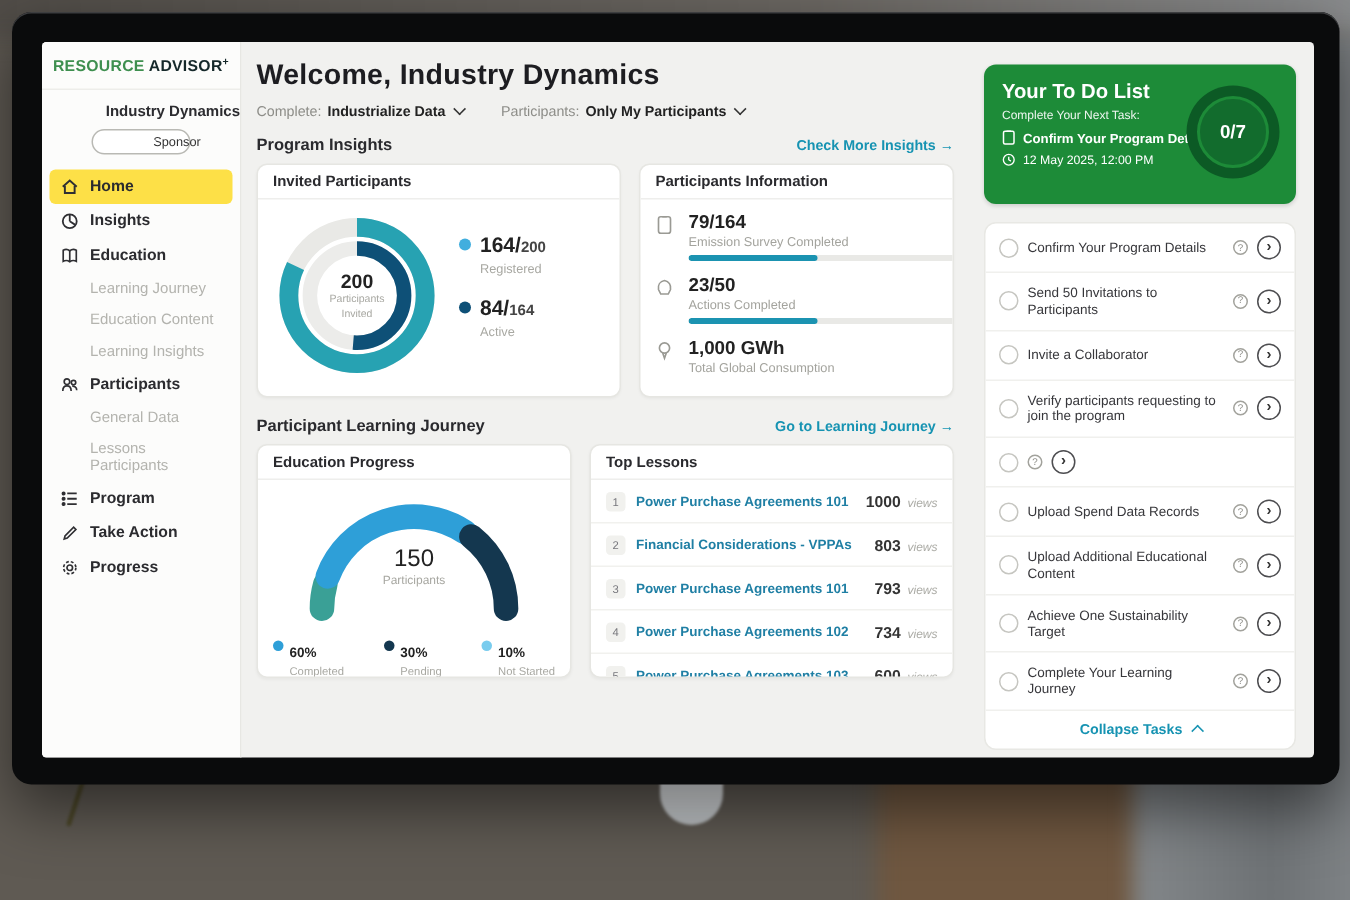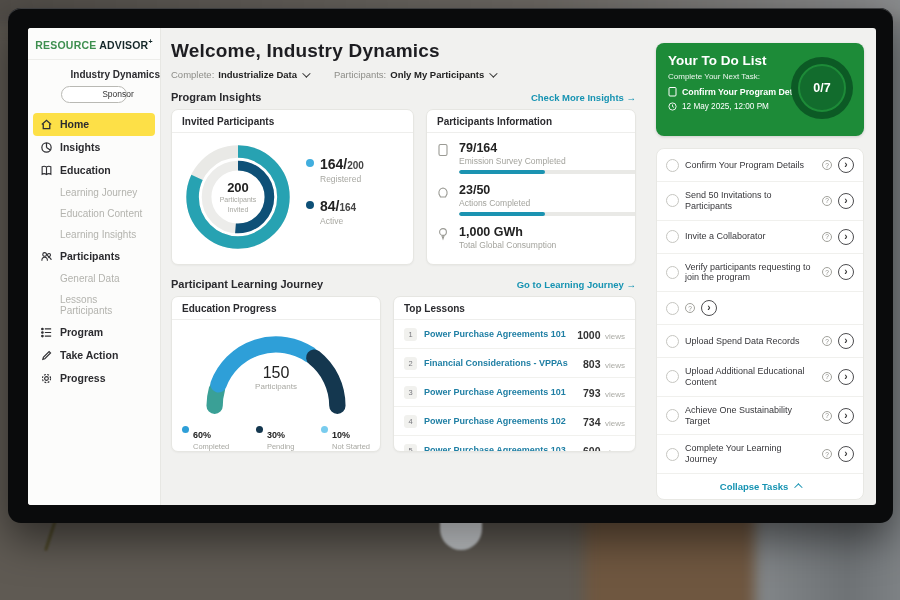--- a/index.html
+++ b/index.html
@@ -76,21 +76,21 @@
   .gauge-leg .gd { width:7px; height:7px; border-radius:50%; margin-top:2px; }
   .gauge-leg .gp { font-size:9px; font-weight:bold; color:#222; }
   .gauge-leg .gt { font-size:7.5px; color:#a8a8a2; }
 
   .card-lessons { flex:1; height:156px; }
   .lesson { display:flex; align-items:center; gap:7px; padding:5px 10px; border-bottom:1px solid #f1f1ee; }
   .lesson:last-child { border-bottom:none; }
   .rank { width:13px; height:13px; background:#f1f1ee; border-radius:3px; font-size:7.5px; color:#77777d; display:flex; align-items:center; justify-content:center; flex-shrink:0; }
   .ltitle { flex:1; font-size:9px; font-weight:bold; color:#1f7fa4; cursor:pointer; }
   .lviews b { font-size:10.5px; color:#333; }
-  .lviews span { font-size:8px; color:#ababa5; }
+  .lviews span { font-size:8px; color:#ababa5;font-style:italic; }
 
   
   .right { width:228px; padding:15px 12px 0 8px; flex-shrink:0; }
   .todo-panel { position:relative; background:#1d8b38; border-radius:8px; padding:10px 12px; color:#fff; height:93px; box-shadow:0 1px 3px rgba(0,0,0,.15); }
   .todo-title { font-size:13.5px; font-weight:bold; }
   .todo-sub { font-size:8px; margin-top:4px; opacity:.92; }
   .todo-line { display:flex; align-items:center; gap:5px; margin-top:5px; font-size:8.8px; font-weight:bold; }
   .todo-date { display:flex; align-items:center; gap:5px; margin-top:5px; font-size:8.2px; }
   .todo-ring { position:absolute; right:11px; top:14px; width:62px; height:62px; border-radius:50%; background:#0c5a25; display:flex; align-items:center; justify-content:center; }
   .todo-ring-in { width:48px; height:48px; border-radius:50%; background:#126c2d; border:2px solid #1d8b38; display:flex; align-items:center; justify-content:center; font-size:12.5px; font-weight:bold; }

